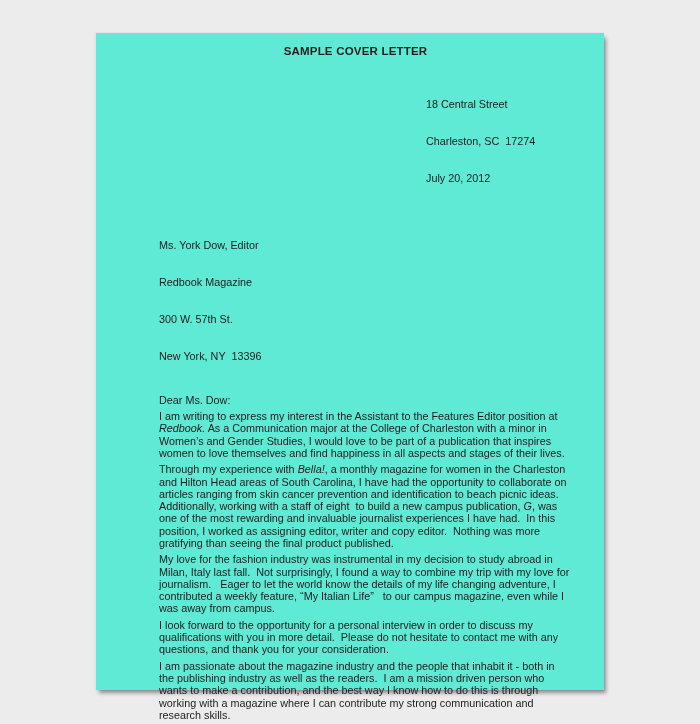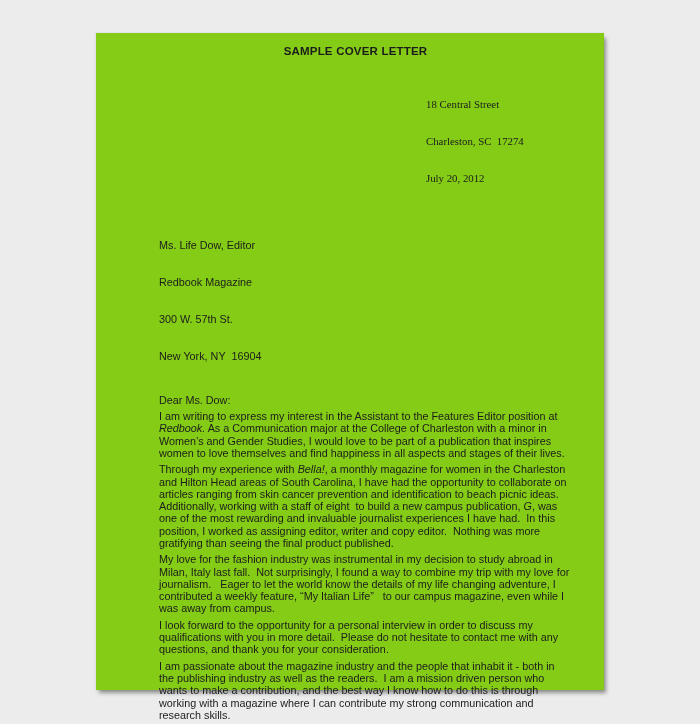--- a/index.html
+++ b/index.html
@@ -11,63 +11,63 @@
     font-family: "Liberation Sans", "DejaVu Sans", sans-serif;
     overflow: hidden;
   }
   .page {
     position: absolute;
     left: 95px;
     top: 33px;
     width: 509px;
     height: 657px;
     box-sizing: border-box;
-    background: #84cc16;
+    background: #5eead4;
     padding: 12px 32px 0 63px;
     box-shadow: 3px 4px 4px -1px rgba(0,0,0,0.40), 0 0 1px rgba(0,0,0,0.18);
     border-left: 1px solid #e3e3e3;
     color: #1c1c1c;
     font-size: 10.8px;
     line-height: 12.3px;
   }
   .page * { white-space: pre-wrap; }
   .title {
     font-size: 11.5px;
     font-weight: bold;
     text-align: center;
     letter-spacing: 0.2px;
     margin: 0;
     position: relative;
     left: -10px;
     line-height: 12.3px;
   }
-  .sender   { margin: 16px 0 0 267px; font-family: Liberation Serif, serif; }
+  .sender   { margin: 16px 0 0 267px; }
   .recipient{ margin: 6px 0 0 0; }
   .salutation { margin: 7px 0 0 0; }
   p.para    { margin: 4px 0 0 0; }
   em { }
 </style>
 </head>
 <body>
 
 <div class="page">
 
   <h1 class="title">SAMPLE COVER LETTER</h1>
 
   <div class="sender">
     <div>18 Central Street</div>
     <div>Charleston, SC  17274</div>
     <div>July 20, 2012</div>
   </div>
 
   <div class="recipient">
-    <div>Ms. Life Dow, Editor</div>
+    <div>Ms. York Dow, Editor</div>
     <div>Redbook Magazine</div>
     <div>300 W. 57th St.</div>
-    <div>New York, NY  16904</div>
+    <div>New York, NY  13396</div>
   </div>
 
   <p class="salutation">Dear Ms. Dow:</p>
 
   <p class="para"><span>I am writing to express my interest in the Assistant to the Features Editor position at </span><em>Redbook.</em><span> As a Communication major at the College of Charleston with a minor in Women’s and Gender Studies, I would love to be part of a publication that inspires women to love themselves and find happiness in all aspects and stages of their lives.</span></p>
 
   <p class="para"><span>Through my experience with </span><em>Bella!</em><span>, a monthly magazine for women in the Charleston and Hilton Head areas of South Carolina, I have had the opportunity to collaborate on articles ranging from skin cancer prevention and identification to beach picnic ideas.  Additionally, working with a staff of eight  to build a new campus publication, </span><em>G</em><span>, was one of the most rewarding and invaluable journalist experiences I have had.  In this position, I worked as assigning editor, writer and copy editor.  Nothing was more gratifying than seeing the final product published.</span></p>
 
   <p class="para"><span>My love for the fashion industry was instrumental in my decision to study abroad in Milan, Italy last fall.  Not surprisingly, I found a way to combine my trip with my love for journalism.   Eager to let the world know the details of my life changing adventure, I contributed a weekly feature, “My Italian Life”   to our campus magazine, even while I was away from campus.</span></p>
 

